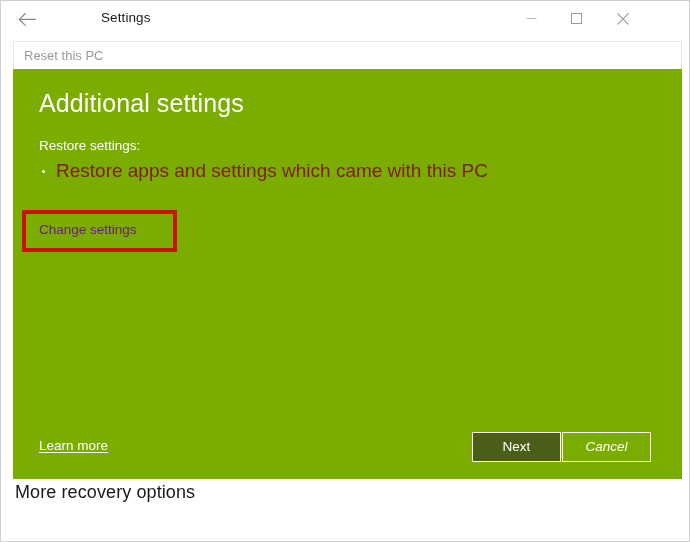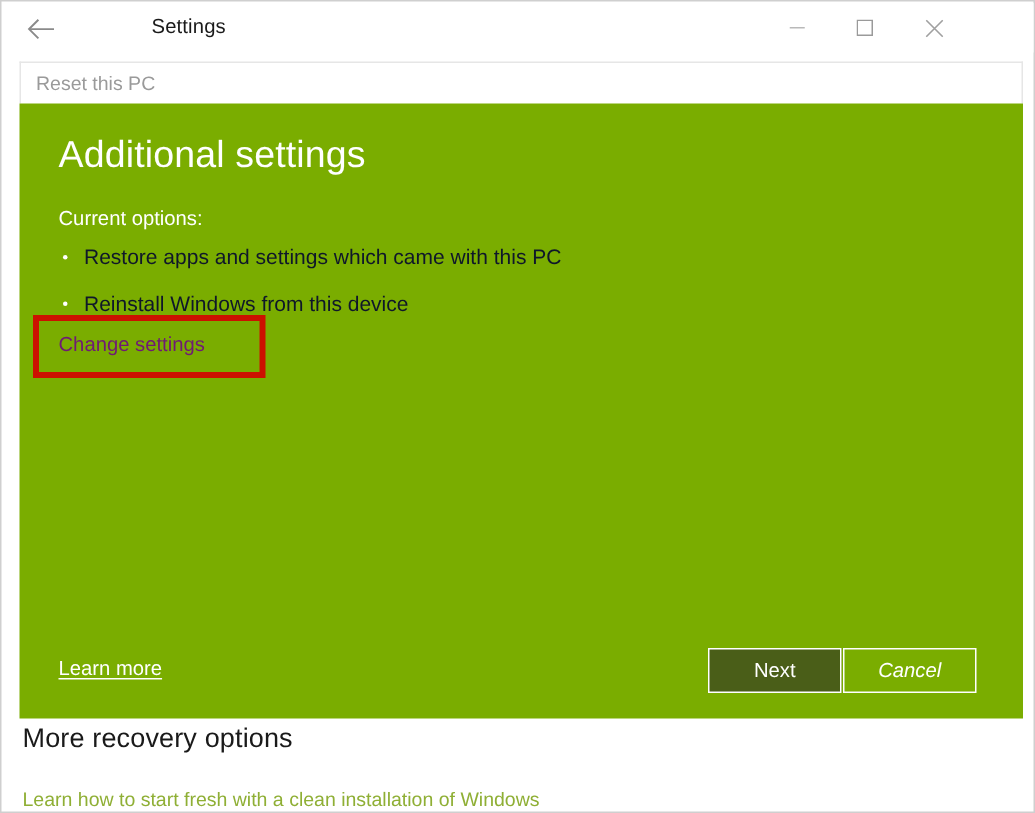--- a/index.html
+++ b/index.html
@@ -132,22 +132,22 @@
     left: 26px;
     top: 94px;
     margin: 0;
     padding: 0;
     list-style: none;
   }
   #settings-list li {
     position: relative;
     padding-left: 17px;
     margin-bottom: 15px;
-    font-size: 14px;
-    color: #0f172a;
+    font-size: 19px;
+    color: #7f1d1d;
     white-space: nowrap;
     line-height: 16px;
   }
   #settings-list li::before {
     content: "";
     position: absolute;
     left: 3px;
     top: 7px;
     width: 3px;
     height: 3px;
@@ -268,32 +268,30 @@
   </div>
 
   <div id="reset-field">
     <div id="reset-field-text">Reset this PC</div>
   </div>
 
   <div id="green-panel">
 
     <div id="panel-heading">Additional settings</div>
 
-    <div id="current-settings-label">Current options:</div>
+    <div id="current-settings-label">Restore settings:</div>
 
     <ul id="settings-list">
       <li>Restore apps and settings which came with this PC</li>
-      <li>Reinstall Windows from this device</li>
     </ul>
 
     <div id="change-settings-annotation"></div>
     <div id="change-settings-link">Change settings</div>
 
     <div id="learn-more-link">Learn more</div>
 
     <button class="action-btn" id="btn-next-action">Next</button>
     <button class="action-btn" id="btn-cancel-action">Cancel</button>
   </div>
 
   <div id="more-recovery-heading">More recovery options</div>
-  <div id="clean-install-link">Learn how to start fresh with a clean installation of Windows</div>
 
 </div>
 
 </body></html>

